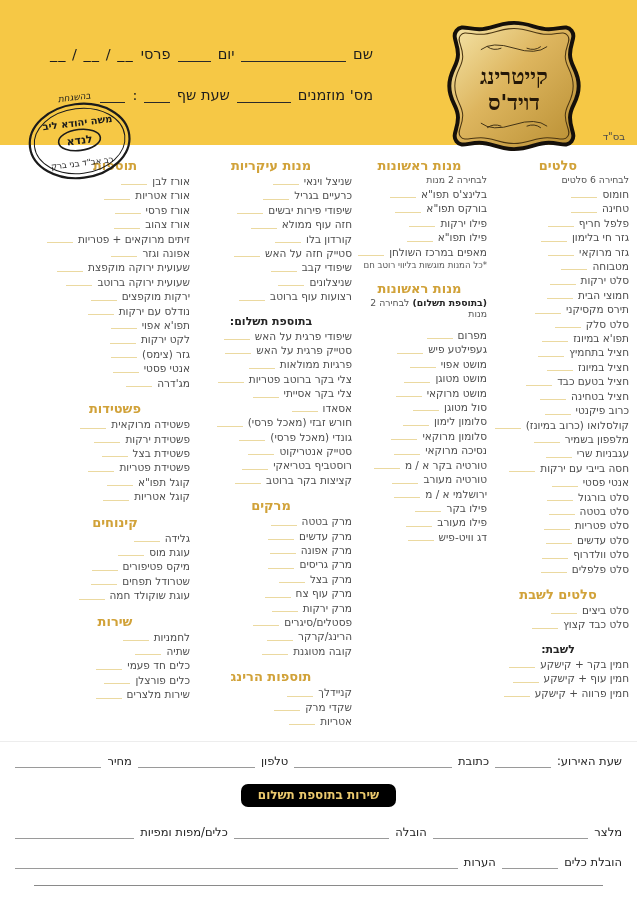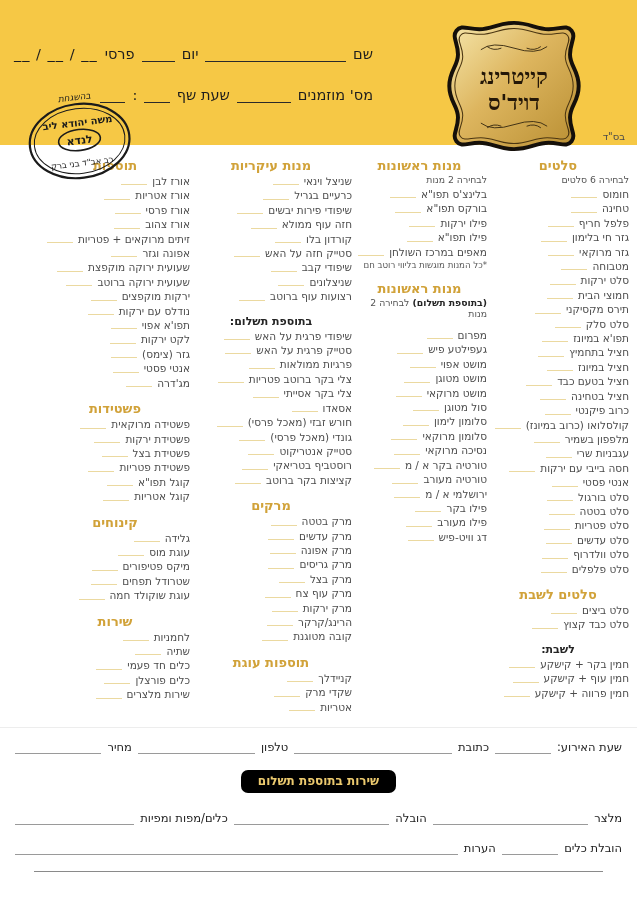--- a/index.html
+++ b/index.html
@@ -9,21 +9,21 @@
   
   .header{position:relative;height:145px;background:#F6C845;}
   .form-area{position:absolute;top:46px;right:264px;left:14px;}
   .hrow{display:flex;align-items:flex-end;gap:7px;font-size:14.5px;color:#1d1d1d;white-space:nowrap;}
   .hrow.r2{margin-top:25px;padding-left:86px;}
   .hline{display:inline-block;border-bottom:1.4px solid #2a2a2a;height:13px;}
   .hl-name{flex:1 1 auto;}
   .hl-day{width:33px;}
   .hl-guests{width:72px;}
   .hl-time{width:34px;}
-  .dateph{letter-spacing:1px;}
+  .dateph{letter-spacing:1px;margin-left:36px;}
   .bsd{position:absolute;top:131px;right:12px;font-size:10px;color:#4a4a4a;}
   .badge{position:absolute;top:12px;right:52px;width:142px;height:148px;}
   .stamp{position:absolute;top:90px;left:26px;width:106px;height:92px;transform:rotate(-7deg);}
 
   
   .menu{display:grid;grid-template-columns:142px 135px 162px 150px;padding:13px 8px 0 14px;}
   .menu-col{font-size:10.5px;color:#4c4c4c;}
   .menu-sec{margin-bottom:11px;}
   .sec-title{color:#D1A239;font-weight:bold;font-size:13px;margin-bottom:1px;text-align:center;}
   .sec-title.dark{color:#252525;font-size:11px;}
@@ -466,31 +466,35 @@
             </div>
             <div class="mi">
               <span class="mi-label">מרק עוף צח</span>
               <span class="qline"></span>
             </div>
             <div class="mi">
               <span class="mi-label">מרק ירקות</span>
               <span class="qline"></span>
             </div>
             <div class="mi">
+              <span class="mi-label">פסטלים/סיגרים</span>
+              <span class="qline"></span>
+            </div>
+            <div class="mi">
               <span class="mi-label">הרינג/קרקר</span>
               <span class="qline"></span>
             </div>
             <div class="mi">
               <span class="mi-label">קובה מטוגנת</span>
               <span class="qline"></span>
             </div>
           </div>
         </div>
         <div class="menu-sec">
-          <div class="sec-title">תוספות עוגת</div>
+          <div class="sec-title">תוספות הרינג</div>
           <div class="items">
             <div class="mi">
               <span class="mi-label">קניידלך</span>
               <span class="qline"></span>
             </div>
             <div class="mi">
               <span class="mi-label">שקדי מרק</span>
               <span class="qline"></span>
             </div>
             <div class="mi">

